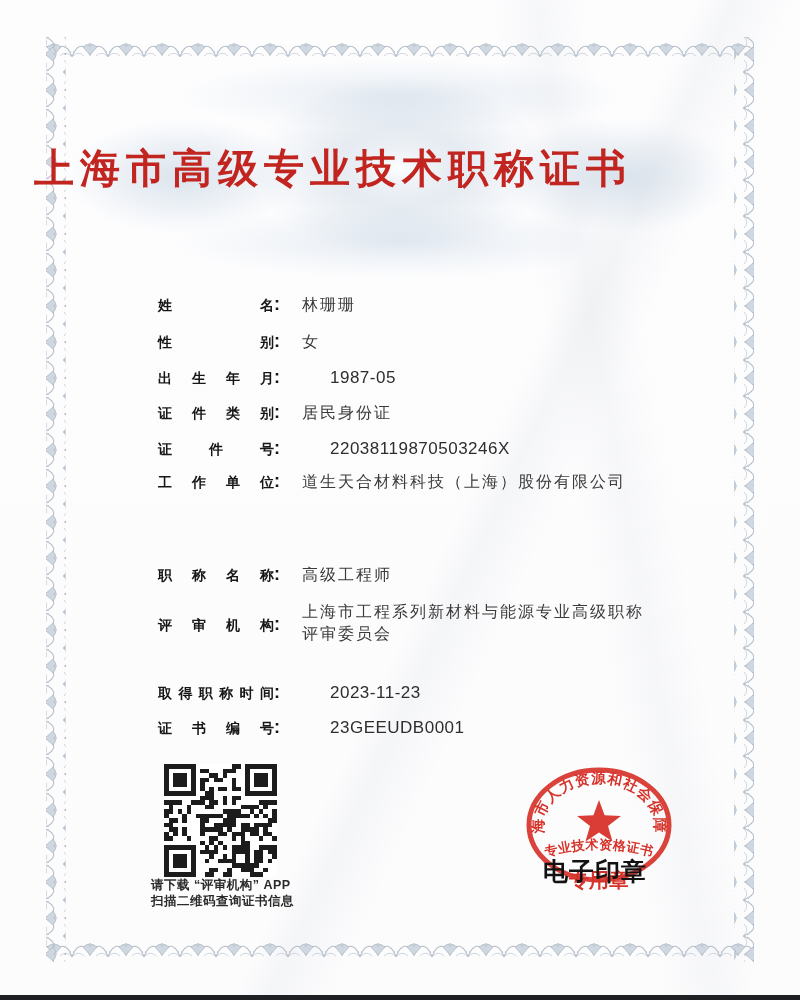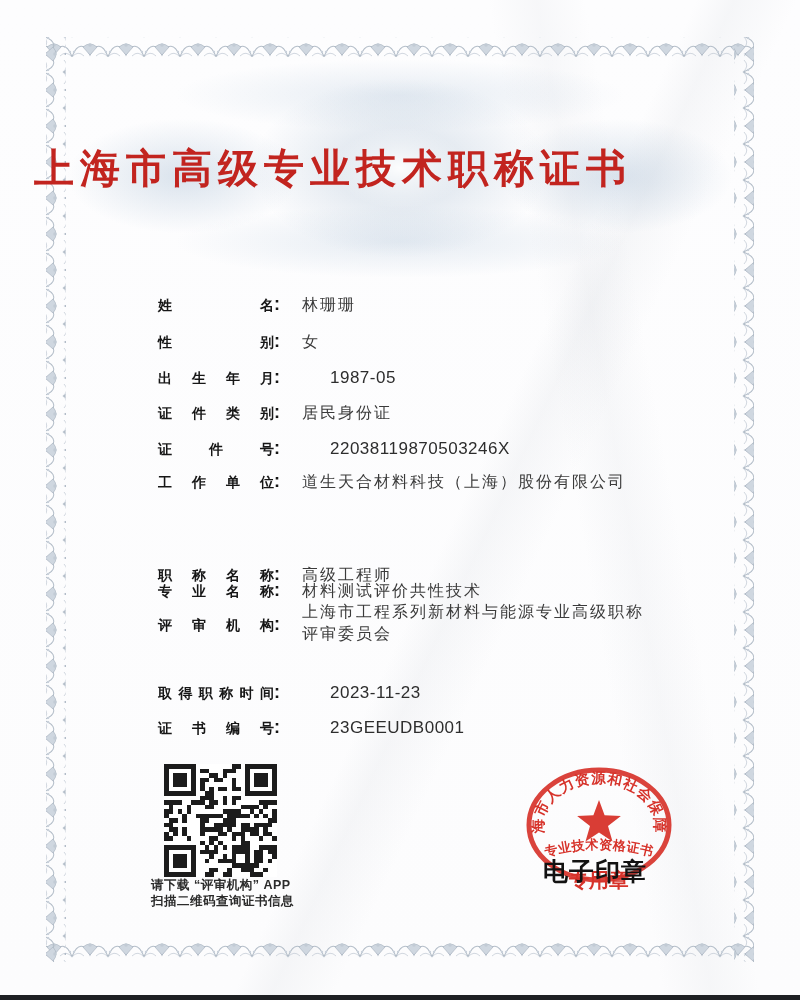--- a/index.html
+++ b/index.html
@@ -99,23 +99,20 @@
   </div>
   <div class="row" style="top:425px">
     <span class="lbl">证件号</span><span class="colon">:</span><span class="val val-num">22038119870503246X</span>
   </div>
   <div class="row" style="top:458px">
     <span class="lbl">工作单位</span><span class="colon">:</span><span class="val">道生天合材料科技（上海）股份有限公司</span>
   </div>
 
   <div class="row" style="top:551px">
     <span class="lbl">职称名称</span><span class="colon">:</span><span class="val">高级工程师</span>
-  </div>
-  <div class="row" style="top:567px">
-    <span class="lbl">专业名称</span><span class="colon">:</span><span class="val">材料测试评价共性技术</span>
   </div>
   <div class="row" style="top:601px">
     <span class="lbl">评审机构</span><span class="colon">:</span><span class="val val-wrap">上海市工程系列新材料与能源专业高级职称评审委员会</span>
   </div>
 
   <div class="row" style="top:669px">
     <span class="lbl">取得职称时间</span><span class="colon">:</span><span class="val val-num">2023-11-23</span>
   </div>
   <div class="row" style="top:704px">
     <span class="lbl">证书编号</span><span class="colon">:</span><span class="val val-num">23GEEUDB0001</span>

